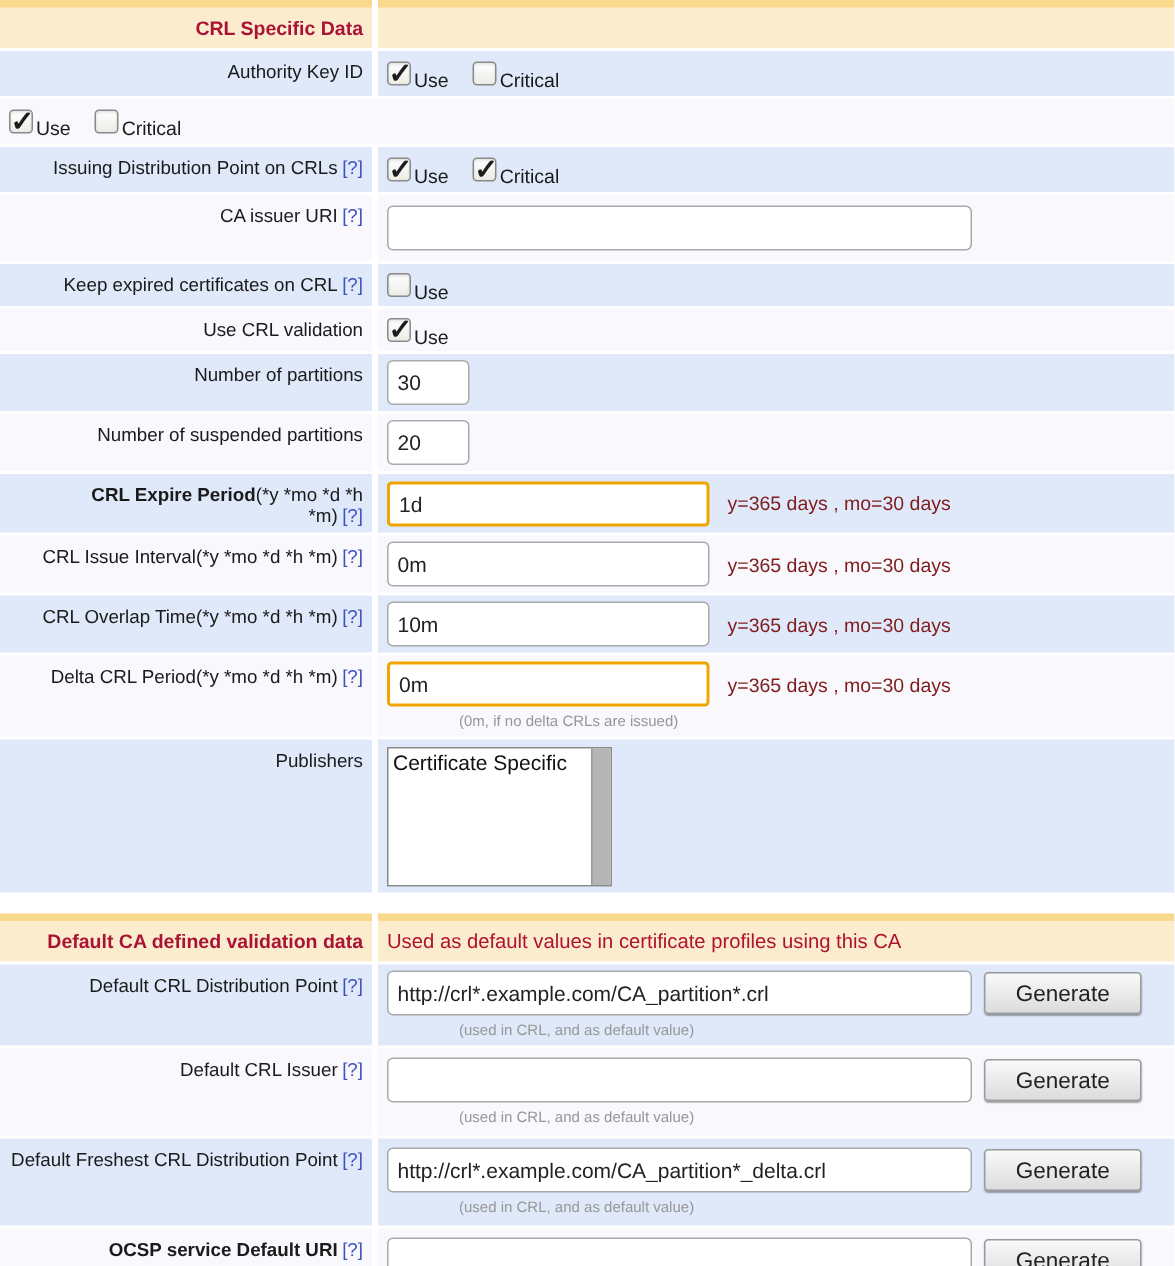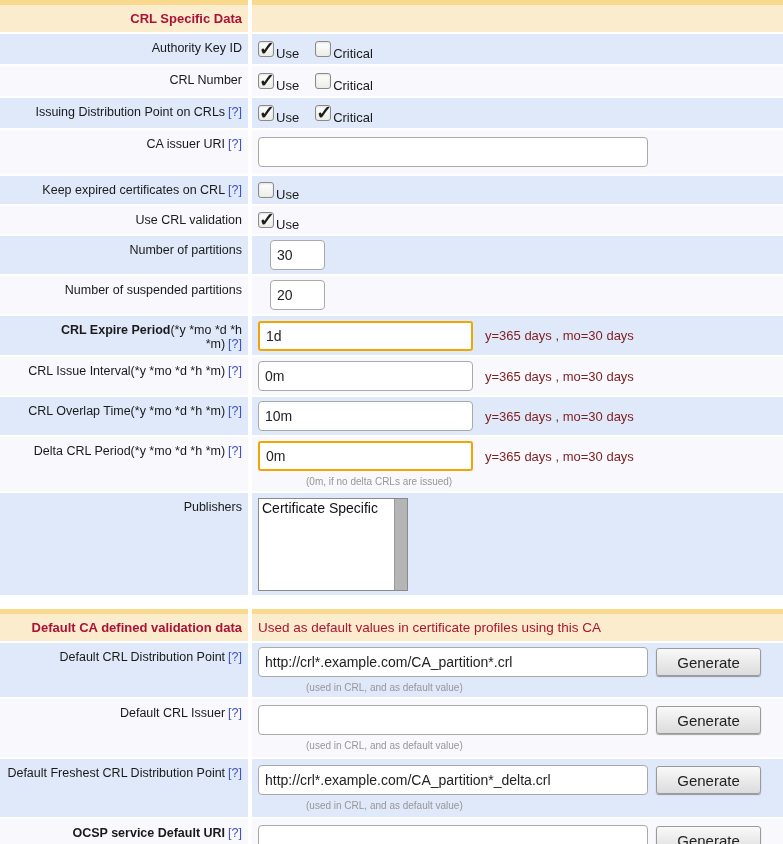--- a/index.html
+++ b/index.html
@@ -53,21 +53,21 @@
   }
   .cb-label { font-size: 13px; margin: 0 16px 0 2px; position: relative; top: 4px; }
   input.txt {
     font-family: "Liberation Sans", sans-serif;
     font-size: 14px; color: #222;
     border: 1px solid #a9a9a9; border-radius: 4px;
     background: #ffffff;
     height: 30px; padding: 2px 6px;
   }
   input.txt.hl { border: 2px solid #f0a500; border-radius: 3px; }
-  .w-num  { width: 55px; height: 32px; margin-left: 12px; }
+  .w-num  { width: 55px; height: 32px; }
   .w-time { width: 215px; }
   .w-url  { width: 390px; }
   .w-uri  { width: 390px; height: 34px; }
   .hint { font-size: 13px; color: #7f1d1d; margin-left: 12px; white-space: nowrap; }
   .note { font-size: 10px; color: #979797; margin-top: 5px; padding-left: 2px; margin-left: 46px; }
   .gen-btn {
     font-family: "Liberation Sans", sans-serif;
     font-size: 15px; color: #222;
     margin-left: 8px;
     width: 105px; height: 28px;
@@ -113,21 +113,20 @@
       <div class="controls">
         <span class="checkbox checked"></span>
         <span class="cb-label">Use</span>
         <span class="checkbox"></span>
         <span class="cb-label">Critical</span>
       </div>
     </div>
   </div>
 
   <div class="row">
-    <div class="cell-l light lbl">CRL Number</div>
     <div class="cell-r light mh30">
       <div class="controls">
         <span class="checkbox checked"></span>
         <span class="cb-label">Use</span>
         <span class="checkbox"></span>
         <span class="cb-label">Critical</span>
       </div>
     </div>
   </div>
 

